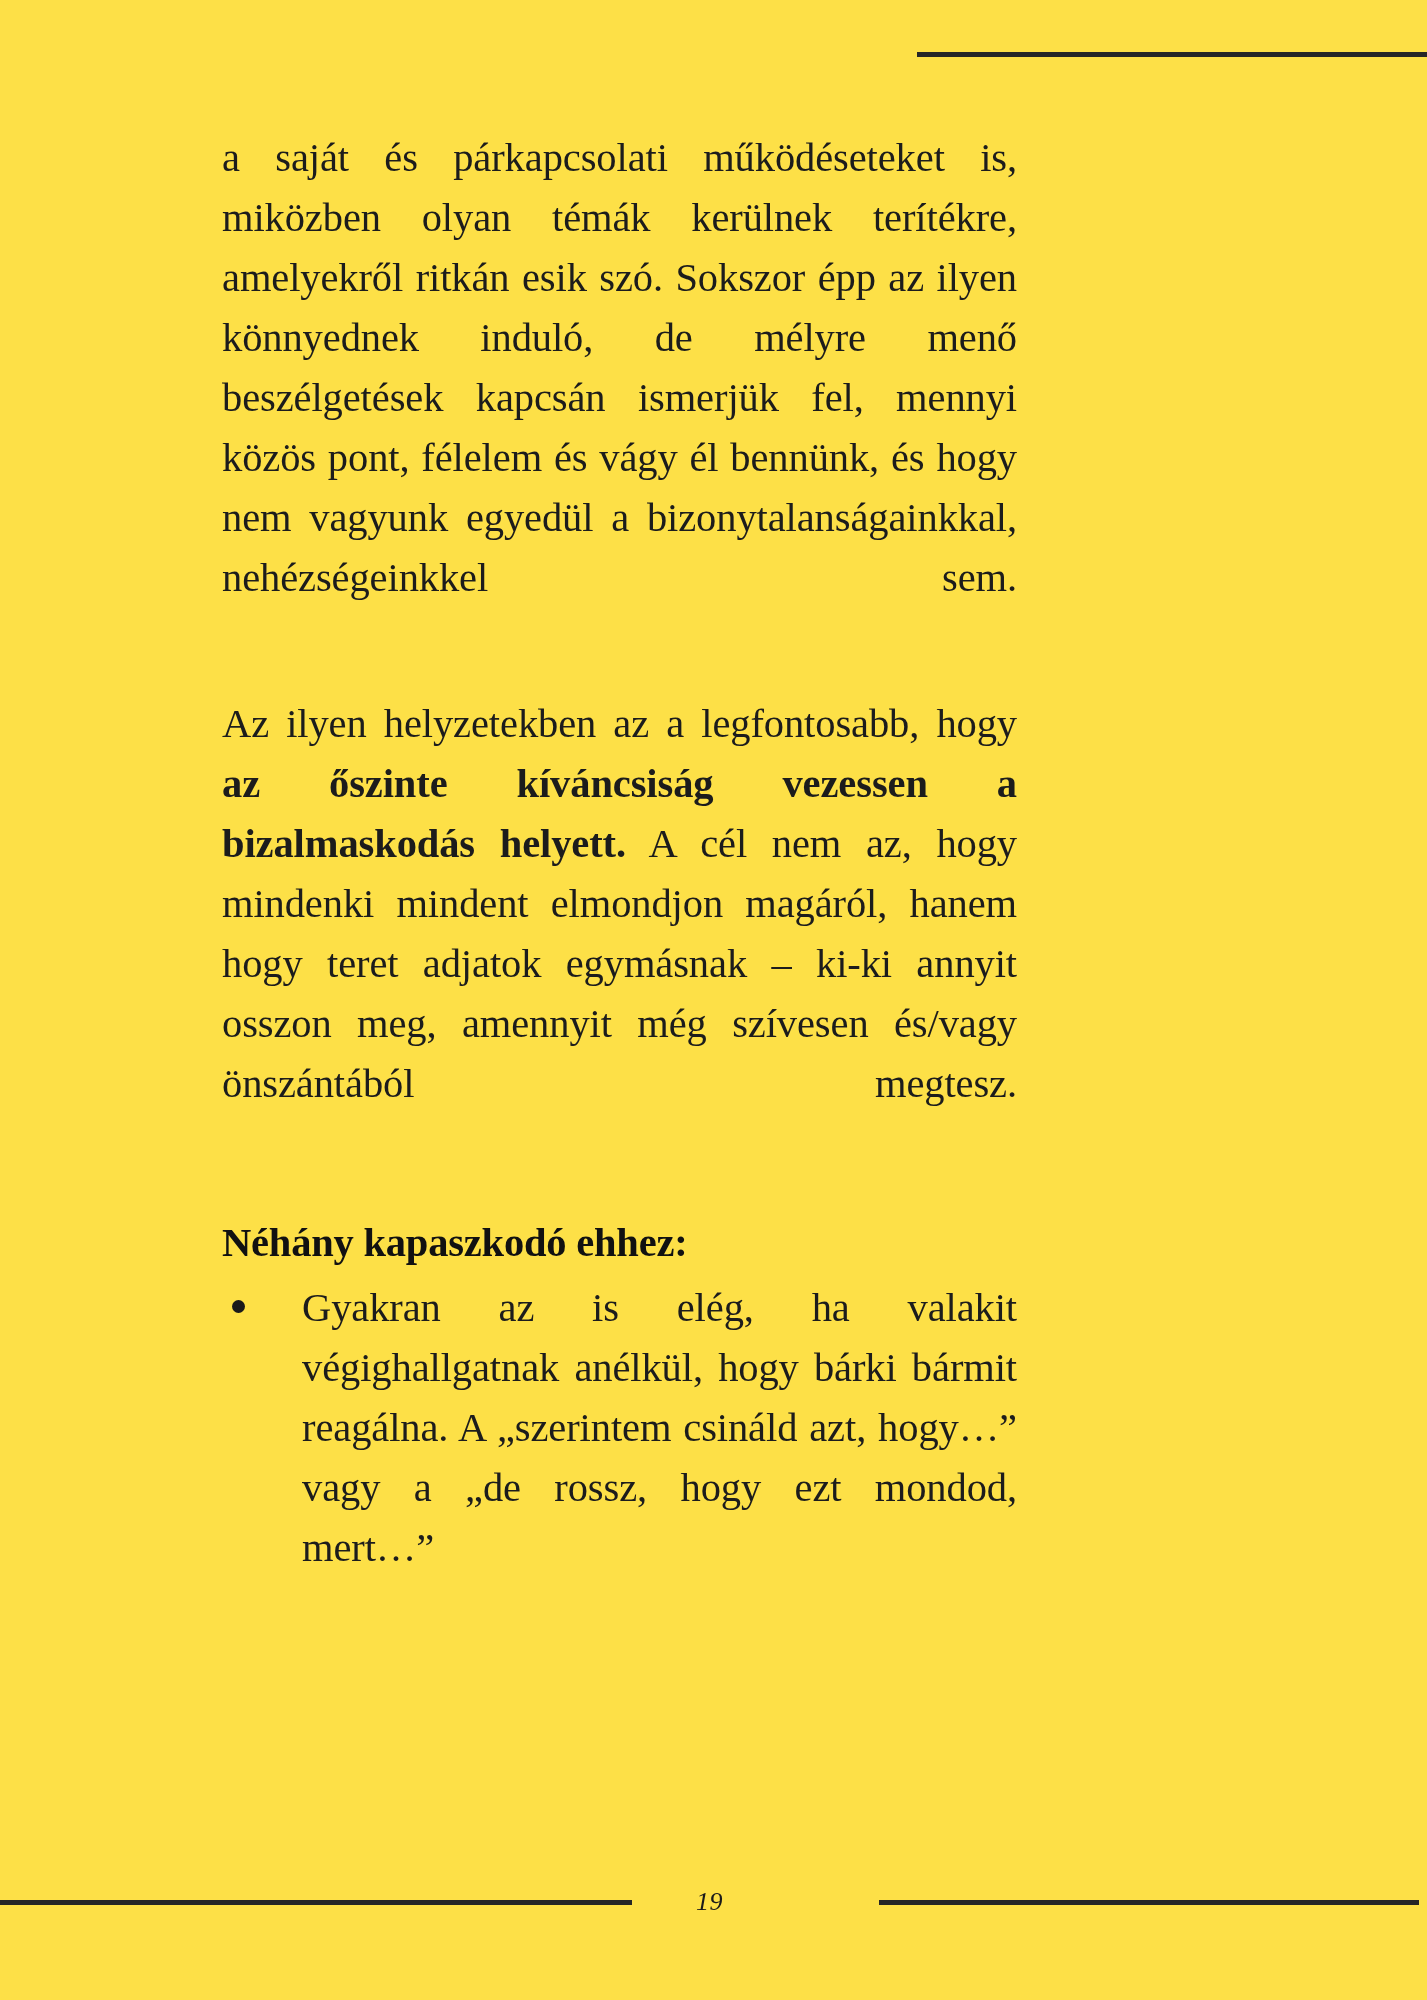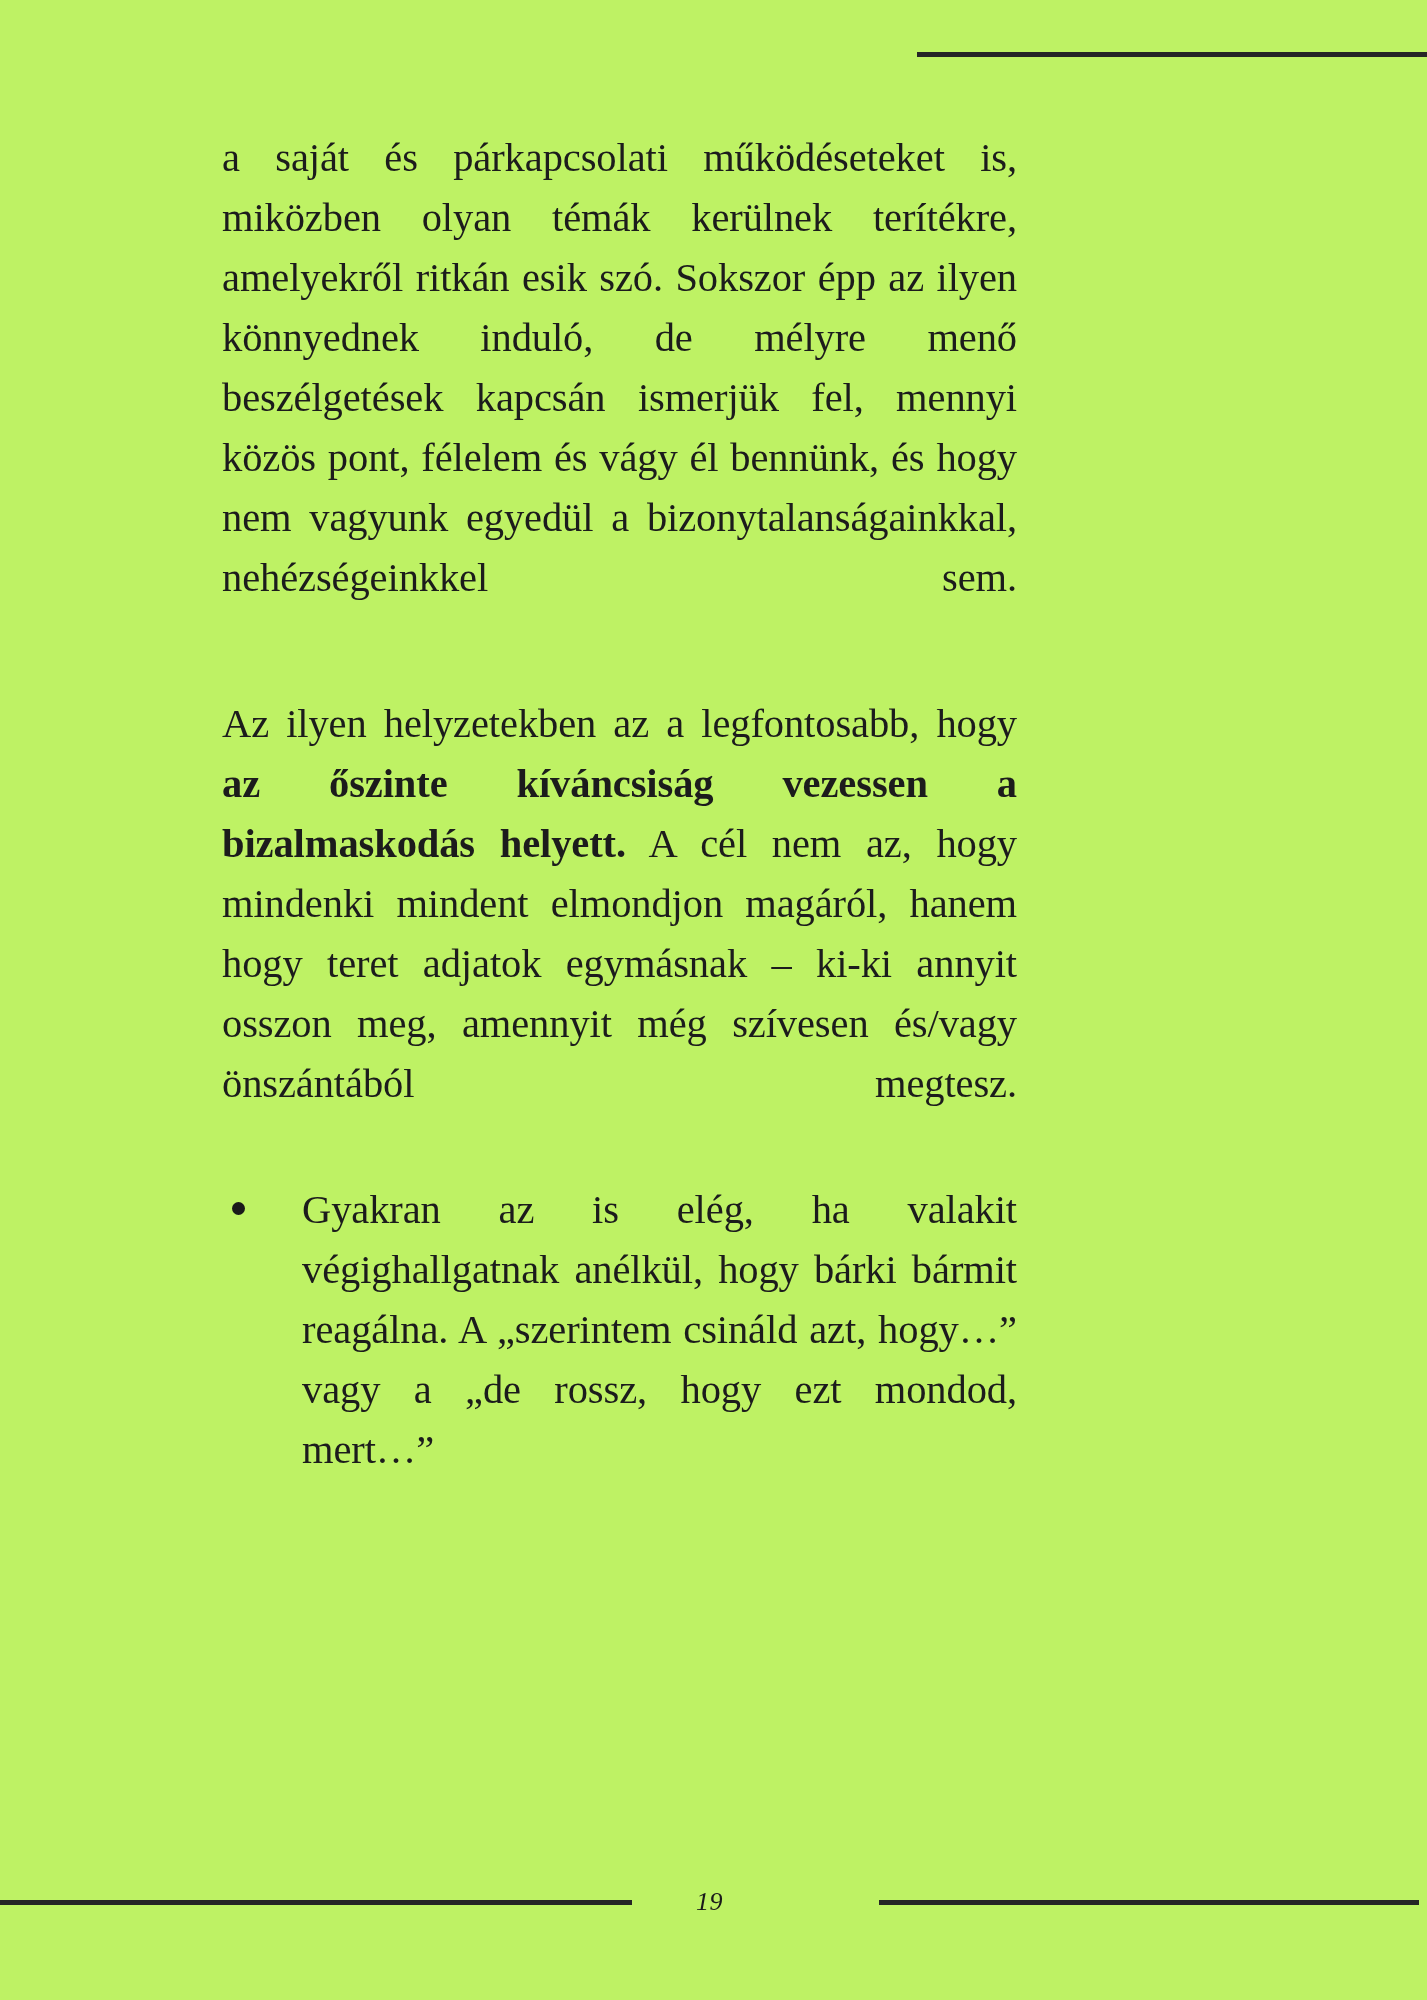--- a/index.html
+++ b/index.html
@@ -12,21 +12,21 @@
     height: 2000px;
     position: relative;
     font-family: "Liberation Serif", "DejaVu Serif", serif;
     color: #1a1a1a;
     overflow: hidden;
   }
 
   .page {
     position: absolute;
     inset: 0;
-    background: #bef264;
+    background: #fde047;
   }
 
   
   .header-rule {
     position: absolute;
     top: 52px;
     right: 0px;
     width: 510px;
     height: 5px;
     background: #262626;
@@ -154,20 +154,21 @@
 <div class="page">
 
   <div class="header-rule"></div>
 
   <div class="column">
 
     <p class="body justify-all">a saját és párkapcsolati működéseteket is, miközben olyan témák kerülnek terítékre, amelyekről ritkán esik szó. Sokszor épp az ilyen könnyednek induló, de mélyre menő beszélgetések kapcsán ismerjük fel, mennyi közös pont, félelem és vágy él bennünk, és hogy nem vagyunk egyedül a bizonytalanságainkkal, nehézségeinkkel sem.</p>
 
     <p class="body justify-all"><span>Az ilyen helyzetekben az a legfontosabb, hogy </span><strong class="b">az őszinte kíváncsiság vezessen a bizalmaskodás helyett.</strong><span> A cél nem az, hogy mindenki mindent elmondjon magáról, hanem hogy teret adjatok egymásnak – ki-ki annyit osszon meg, amennyit még szívesen és/vagy önszántából megtesz.</span></p>
 
+    <h3 class="subhead">Néhány kapaszkodó ehhez:</h3>
 
     <ul class="bullets">
 
 
       <li class="bullet">
         <span class="bullet-dot"></span>
         <span class="bullet-body justify-all">Gyakran az is elég, ha valakit végighallgatnak anélkül, hogy bárki bármit reagálna. A „szerintem csináld azt, hogy…” vagy a „de rossz, hogy ezt mondod, mert…”</span>
       </li>
 
     </ul>

